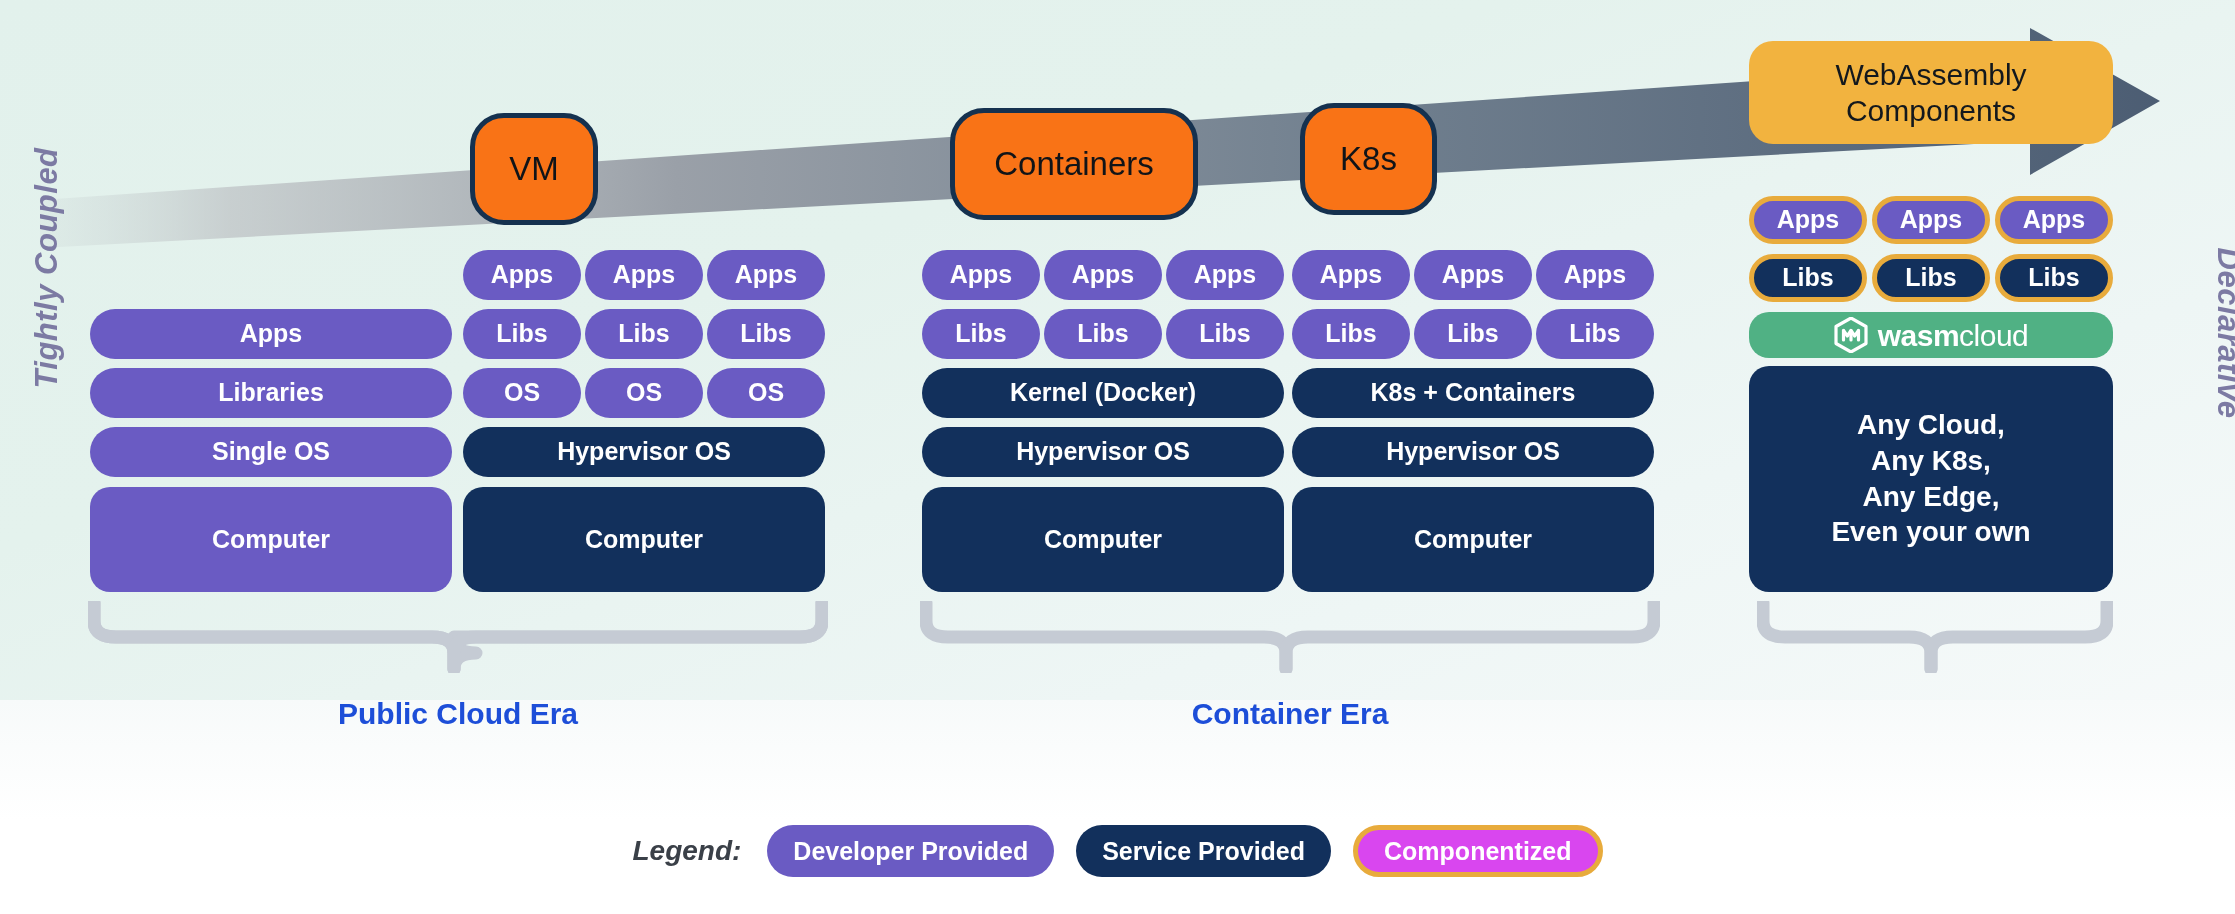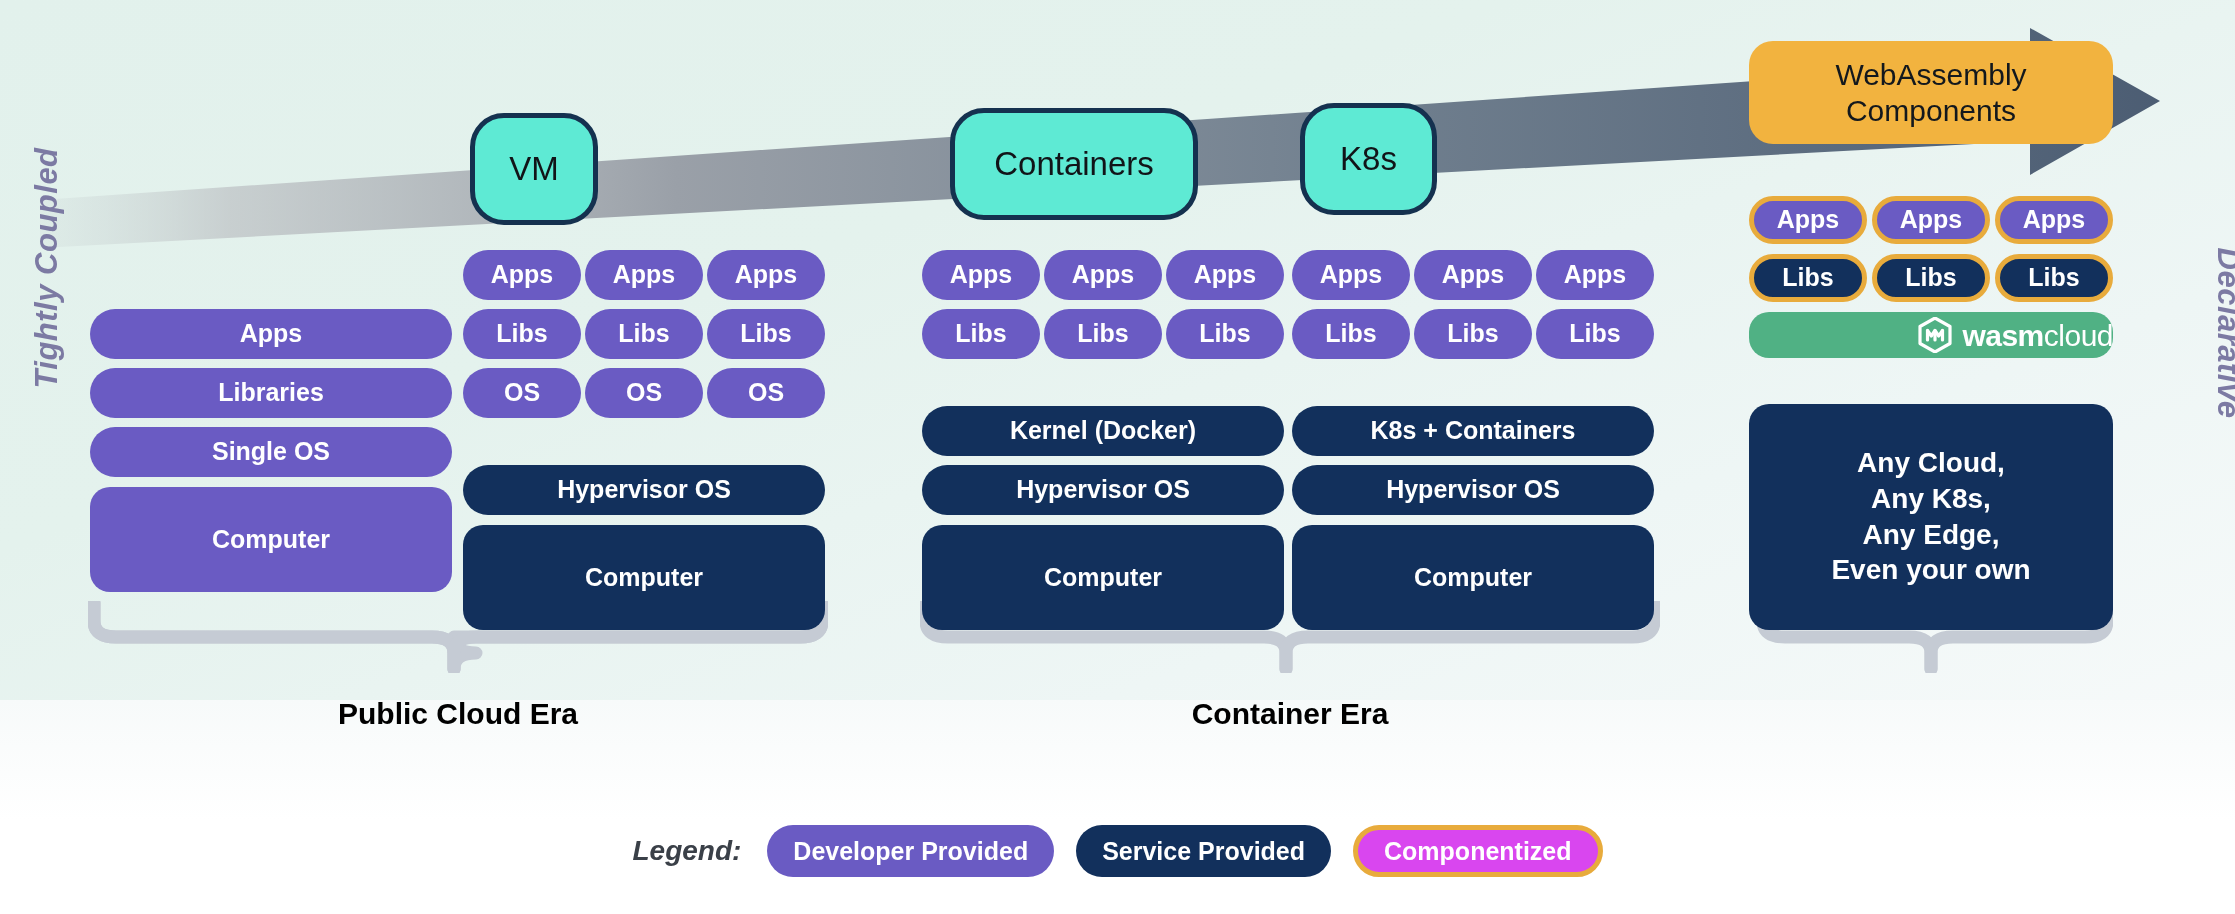--- a/index.html
+++ b/index.html
@@ -38,21 +38,21 @@
     left:2108px;top:315px;width:240px;text-align:center;
     transform:rotate(90deg);
   }
 
   
   .timeline{position:absolute;left:0;top:0;width:2235px;height:300px;pointer-events:none;}
 
   
   .node{
     position:absolute;
-    background:#5eead4;
+    background:#f97316;
     border:5px solid #15314f;
     border-radius:34px;
     display:flex;align-items:center;justify-content:center;
     color:#111418;
     font-size:33px;
     font-weight:400;
     box-sizing:border-box;
     z-index:6;
   }
   #node-pc{left:92px;top:171px;width:142px;height:114px;}
@@ -73,31 +73,31 @@
   .bar{
     position:absolute;box-sizing:border-box;
     display:flex;align-items:center;justify-content:center;
     color:#ffffff;font-weight:bold;text-align:center;
     border-radius:999px;
     font-size:25px;
     line-height:1.1;
     z-index:4;
   }
   .bar.dev{background:#6a5bc3;}
-  .bar.svc{background:#12305c;margin-top:38px;}
+  .bar.svc{background:#12305c;}
   .bar.comp-app{background:#6a5bc3;border:5px solid #e8ab3c;}
   .bar.comp-lib{background:#12305c;border:5px solid #e8ab3c;}
   .bar.box{border-radius:20px;}
   .bar.green{background:#50b184;border-radius:20px;}
 
   
   .brace{position:absolute;z-index:3;}
   .era-label{
     position:absolute;text-align:center;
-    font-size:30px;font-weight:bold;color:#000000;
+    font-size:30px;font-weight:bold;color:#1d4ed8;
     z-index:3;white-space:nowrap;
   }
 
   
   #legend{
     position:absolute;left:0;top:820px;width:2235px;height:62px;
     display:flex;align-items:center;justify-content:center;gap:22px;
     z-index:8;
   }
   #legend-title{
@@ -108,21 +108,21 @@
     height:52px;display:flex;align-items:center;justify-content:center;
     border-radius:999px;color:#fff;font-weight:bold;font-size:25px;
     padding:0 26px;box-sizing:border-box;white-space:nowrap;
   }
   .legend-pill.dev{background:#6a5bc3;}
   .legend-pill.svc{background:#12305c;}
   .legend-pill.comp{background:#d946ef;border:5px solid #e8ab3c;}
 
   
   #wasmcloud-bar{
-    display:flex;align-items:center;justify-content:flex-end;gap:10px;
+    display:flex;align-items:center;justify-content:center;gap:10px;
   }
   #wasmcloud-wordmark{
     font-size:30px;color:#ffffff;letter-spacing:-0.5px;
   }
   #wasmcloud-wordmark .w1{font-weight:bold;}
   #wasmcloud-wordmark .w2{font-weight:300;}
 </style>
 </head>
 <body>
 

